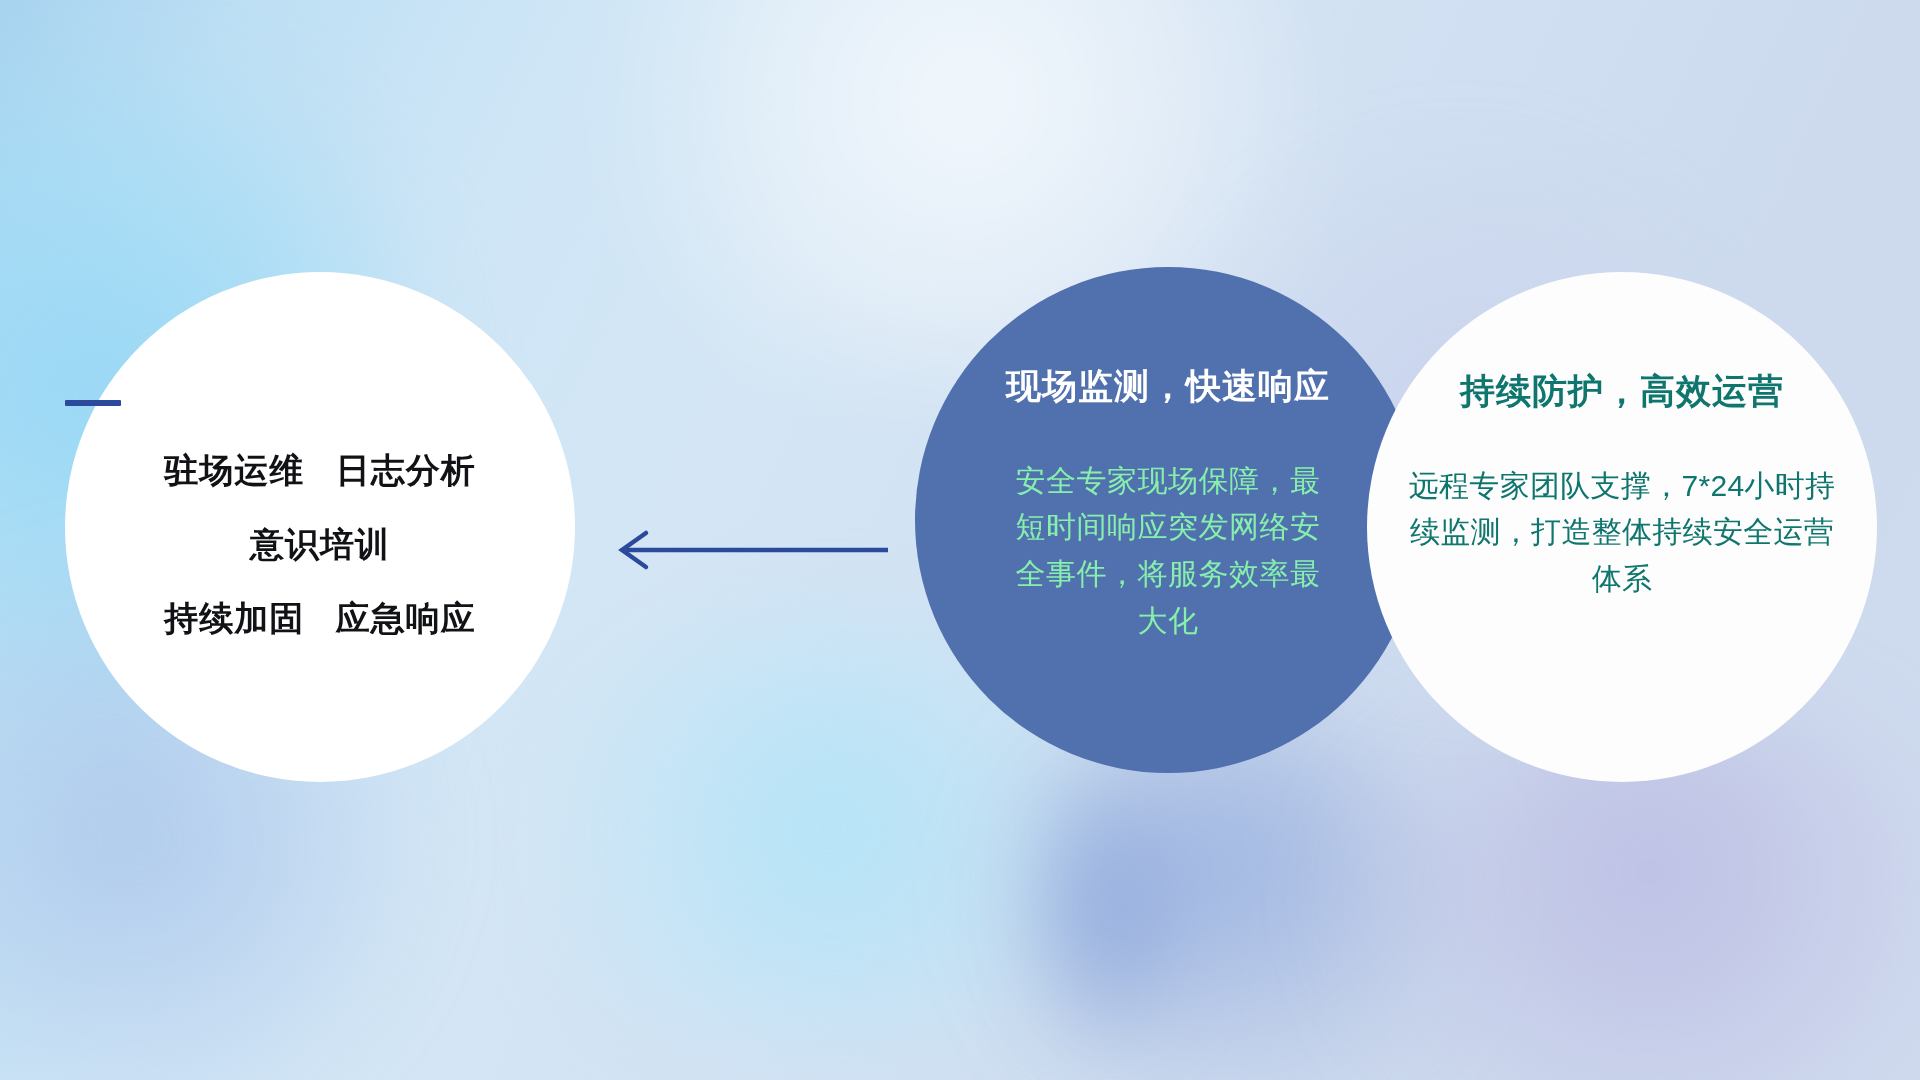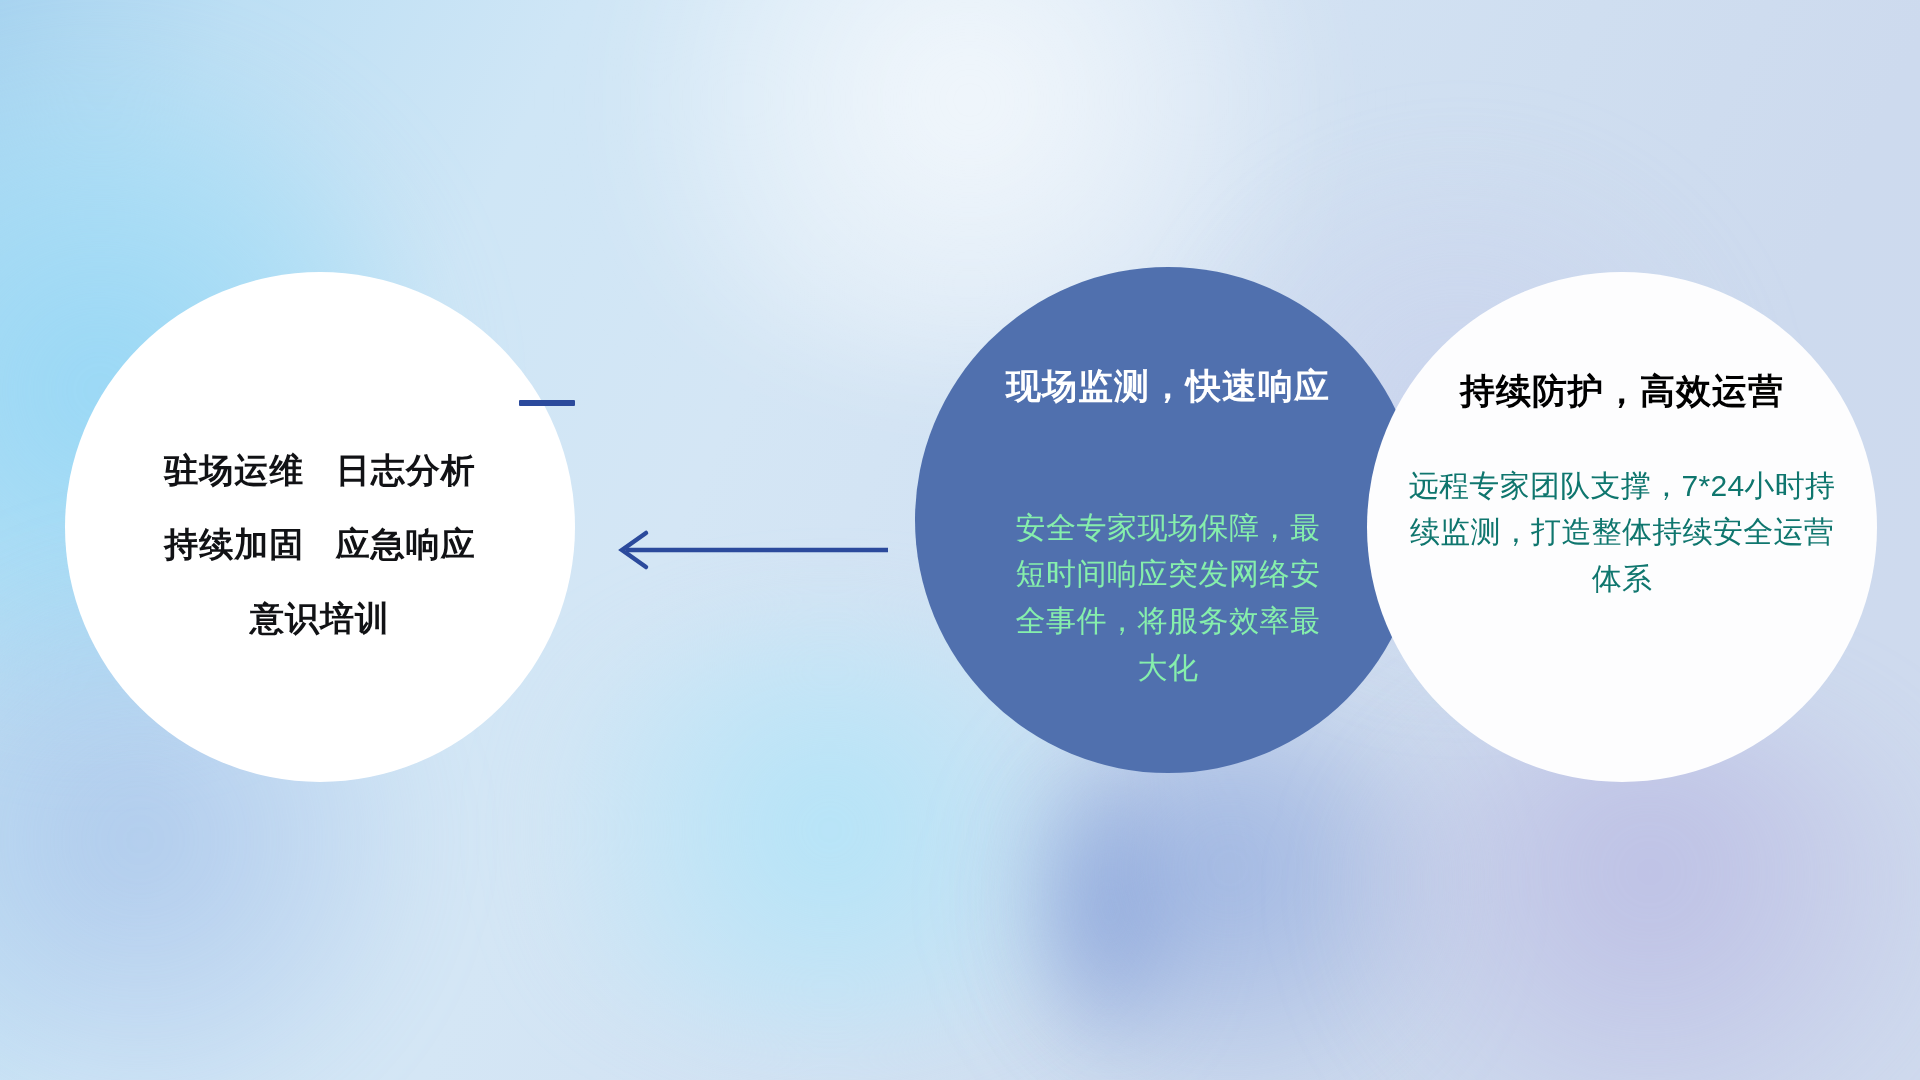--- a/index.html
+++ b/index.html
@@ -89,34 +89,33 @@
     border-radius: 50%;
   }
 
   #circle-capabilities {
     left: 65px;   top: 272px;
     width: 510px; height: 510px;
     background: #ffffff;
     z-index: 4;
     display: flex;
     flex-direction: column;
-    align-items: flex-end;
+    align-items: flex-start;
     justify-content: flex-start;
   }
 
   #circle-onsite {
     left: 915px;  top: 267px;
     width: 506px; height: 506px;
     background: #5070ae;
     z-index: 2;
     display: flex;
     flex-direction: column;
     align-items: center;
     justify-content: flex-start;
-    gap: 47px;
   }
 
   #circle-continuous {
     left: 1367px; top: 272px;
     width: 510px; height: 510px;
     background: #fdfdfe;
     z-index: 3;
     display: flex;
     flex-direction: column;
     align-items: center;
@@ -166,21 +165,21 @@
     line-height: 1.56;
     text-align: center;
     letter-spacing: 0.5px;
   }
 
   
   #continuous-title {
     margin-top: 100px;
     font-size: 35px;
     font-weight: bold;
-    color: #000000;
+    color: #0f766e;
     letter-spacing: 1px;
     white-space: nowrap;
     line-height: 1.1;
   }
   #continuous-body {
     margin-top: 52px;
     width: 438px;
     font-size: 30px;
     color: #0f766e;
     line-height: 1.56;
@@ -219,22 +218,22 @@
 
   <div class="circle" id="circle-continuous">
     <div id="continuous-title">持续防护，高效运营</div>
     <div id="continuous-body">远程专家团队支撑，7*24小时持续监测，打造整体持续安全运营体系</div>
   </div>
 
   <div class="circle" id="circle-capabilities">
     <div id="accent-dash"></div>
     <div id="capability-list">
       <span class="cap-row">驻场运维   日志分析</span>
+      <span class="cap-row">意识培训</span>
       <span class="cap-row">持续加固   应急响应</span>
-      <span class="cap-row">意识培训</span>
     </div>
   </div>
 
   <svg id="flow-arrow" viewBox="0 0 290 56">
     <line x1="288" y1="28" x2="26" y2="28" stroke="#2b4a9c" stroke-width="4.5" stroke-linecap="butt"></line>
     <polyline points="46,11 22,28 46,45" fill="none" stroke="#2b4a9c" stroke-width="4.5" stroke-linecap="round" stroke-linejoin="miter"></polyline>
   </svg>
 
 </div>
 

